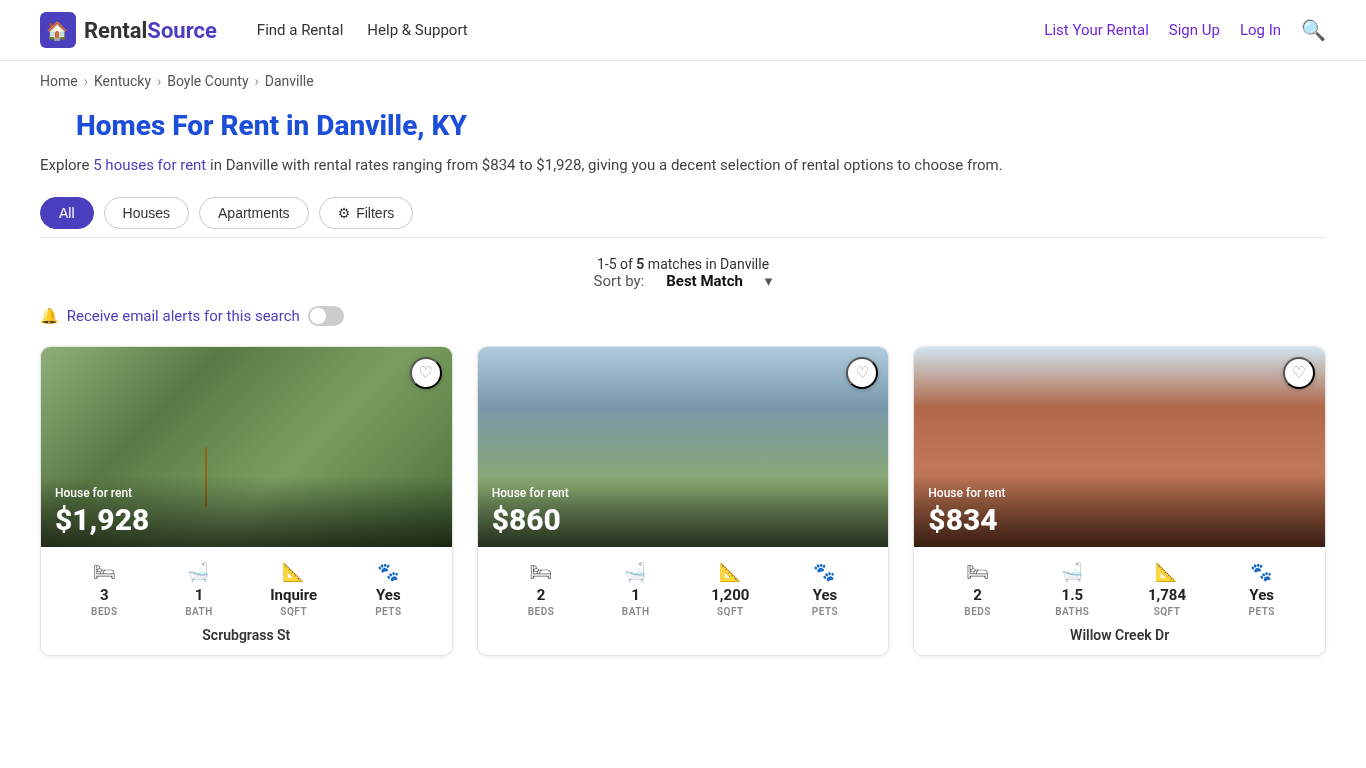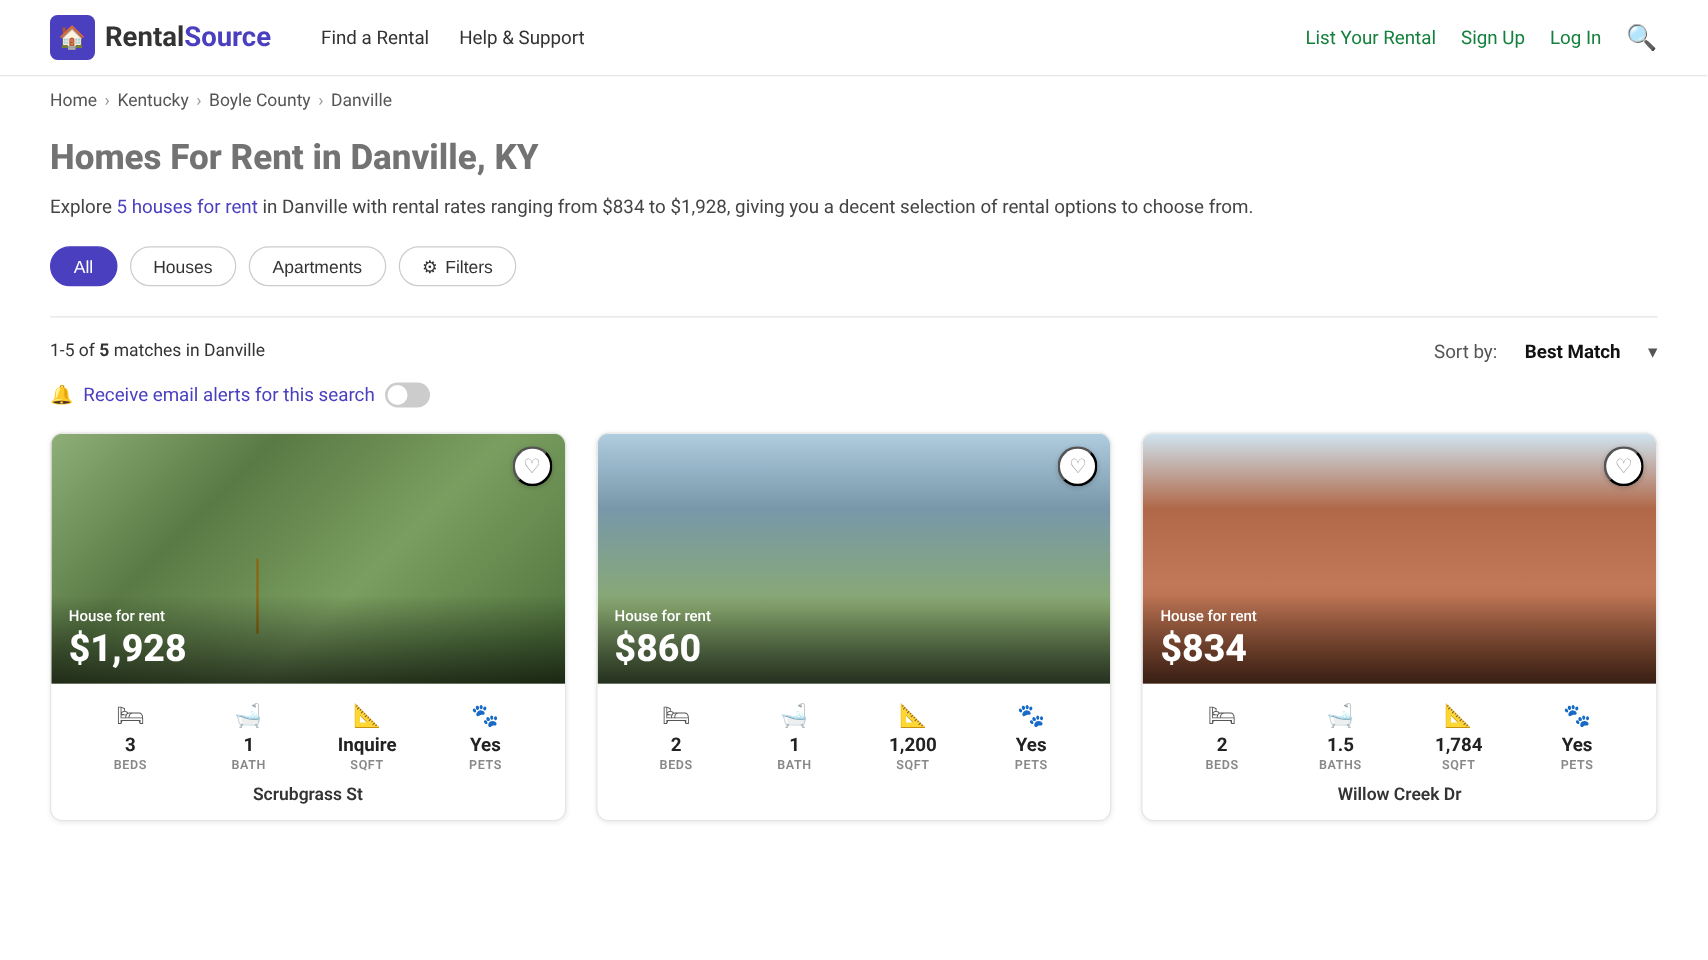--- a/index.html
+++ b/index.html
@@ -8,42 +8,42 @@
     
     .header { display: flex; align-items: center; justify-content: space-between; padding: 12px 40px; border-bottom: 1px solid #e5e5e5; background: #fff; }
     .logo { display: flex; align-items: center; gap: 8px; text-decoration: none; }
     .logo-icon { width: 36px; height: 36px; background: #4a3fbf; border-radius: 6px; display: flex; align-items: center; justify-content: center; color: #fff; font-size: 18px; font-weight: bold; }
     .logo-text { font-size: 22px; font-weight: 700; }
     .logo-text span:first-child { color: #333; }
     .logo-text span:last-child { color: #4a3fbf; }
     .nav-left { display: flex; gap: 24px; align-items: center; }
     .nav-link { color: #333; text-decoration: none; font-size: 15px; cursor: pointer; }
     .nav-right { display: flex; align-items: center; gap: 20px; }
-    .nav-right a { color: #15803d; text-decoration: none; font-size: 15px; cursor: pointer; }
+    .nav-right a { color: #6d28d9; text-decoration: none; font-size: 15px; cursor: pointer; }
     .search-icon { font-size: 20px; cursor: pointer; color: #333; }
 
     
     .breadcrumb { padding: 12px 40px; display: flex; align-items: center; gap: 6px; font-size: 14px; color: #555; }
     .breadcrumb a { color: #555; text-decoration: none; }
     .breadcrumb .sep { color: #999; }
 
     
     .main { padding: 0 40px 40px; }
-    .page-title { font-size: 28px; font-weight: 800; color: #737373; margin-bottom: 12px; margin-top: 8px; }
+    .page-title { font-size: 28px; font-weight: 800; color: #1d4ed8; margin-bottom: 12px; margin-top: 8px; margin-left: 36px; }
     .subtitle { font-size: 15px; color: #444; margin-bottom: 20px; line-height: 1.5; }
     .subtitle a { color: #4a3fbf; text-decoration: none; }
 
     
-    .filter-row { display: flex; align-items: center; gap: 10px; margin-bottom: 24px; }
+    .filter-row { display: flex; align-items: center; gap: 10px; margin-bottom: 8px; }
     .tab-btn { padding: 7px 18px; border-radius: 20px; border: 1px solid #ccc; background: #fff; cursor: pointer; font-size: 14px; color: #333; }
     .tab-btn.active { background: #4a3fbf; color: #fff; border-color: #4a3fbf; }
     .filter-btn { display: flex; align-items: center; gap: 6px; padding: 7px 18px; border-radius: 20px; border: 1px solid #ccc; background: #fff; cursor: pointer; font-size: 14px; color: #333; }
 
     
-    .results-bar { display: flex; justify-content: space-between; align-items: center; padding: 18px 0 16px; border-top: 1px solid #e5e5e5; }
+    .results-bar { display: flex; justify-content: space-between; align-items: center; padding: 18px 0 16px; border-top: 1px solid #e5e5e5; flex-direction: column; }
     .sort-by { display: flex; align-items: center; gap: 22px; font-size: 15px; color: #555; cursor: pointer; }
     .sort-by strong { color: #111; }
 
     
     .email-alert { display: flex; align-items: center; gap: 8px; margin-bottom: 20px; font-size: 15px; color: #4a3fbf; cursor: pointer; }
     .alert-toggle { width: 36px; height: 20px; background: #ccc; border-radius: 10px; position: relative; cursor: pointer; }
     .alert-toggle::after { content: ''; position: absolute; width: 16px; height: 16px; background: #fff; border-radius: 50%; top: 2px; left: 2px; transition: left 0.2s; }
 
     
     .cards-row { display: grid; grid-template-columns: repeat(3, 1fr); gap: 24px; }

